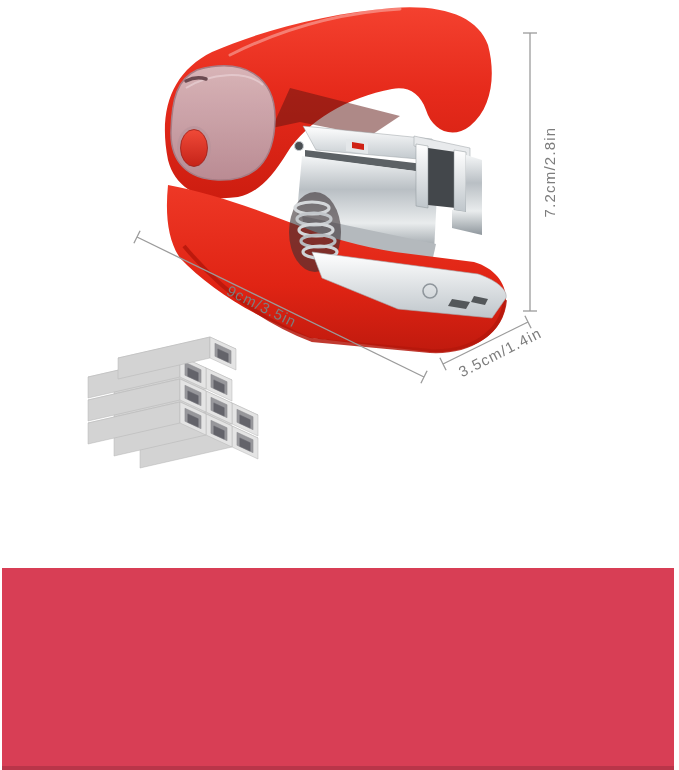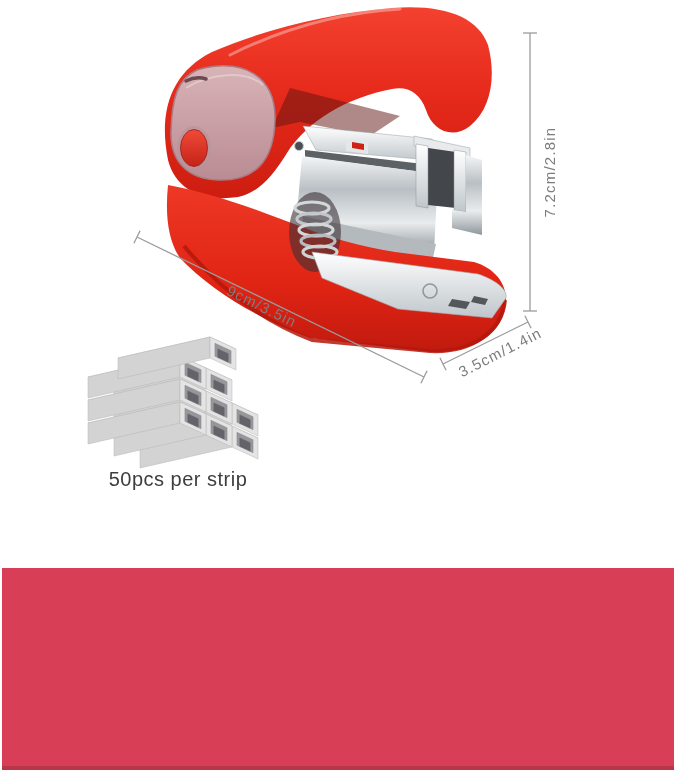--- a/index.html
+++ b/index.html
@@ -180,21 +180,20 @@
           <polygon points="118,379 210,358 210,337 118,358" fill="#d3d3d3" stroke="#b5b5b5" stroke-width=".5"></polygon>
           <polygon points="210,337 236,349 236,370 210,358" fill="#e4e4e4" stroke="#b5b5b5" stroke-width=".5"></polygon>
           <polygon points="214.94,343.27 231.06,350.71 231.06,363.73 214.94,356.29" fill="#97979b" stroke="#8a8a8e" stroke-width=".5"></polygon>
           <polygon points="217.8,348.9 228.2,353.7 228.2,362.1 217.8,357.3" fill="#63636a" stroke="#63636a" stroke-width=".5"></polygon>
         </g>
     </svg>
 
     <div class="dim-label vert">7.2cm/2.8in</div>
     <div class="dim-label len">9cm/3.5in</div>
     <div class="dim-label dep">3.5cm/1.4in</div>
-    <div class="staples-caption">50pcs per strip</div>
   </div>
 
   <div class="kit-banner">
     
     
     
   </div>
 
 </div>
 

